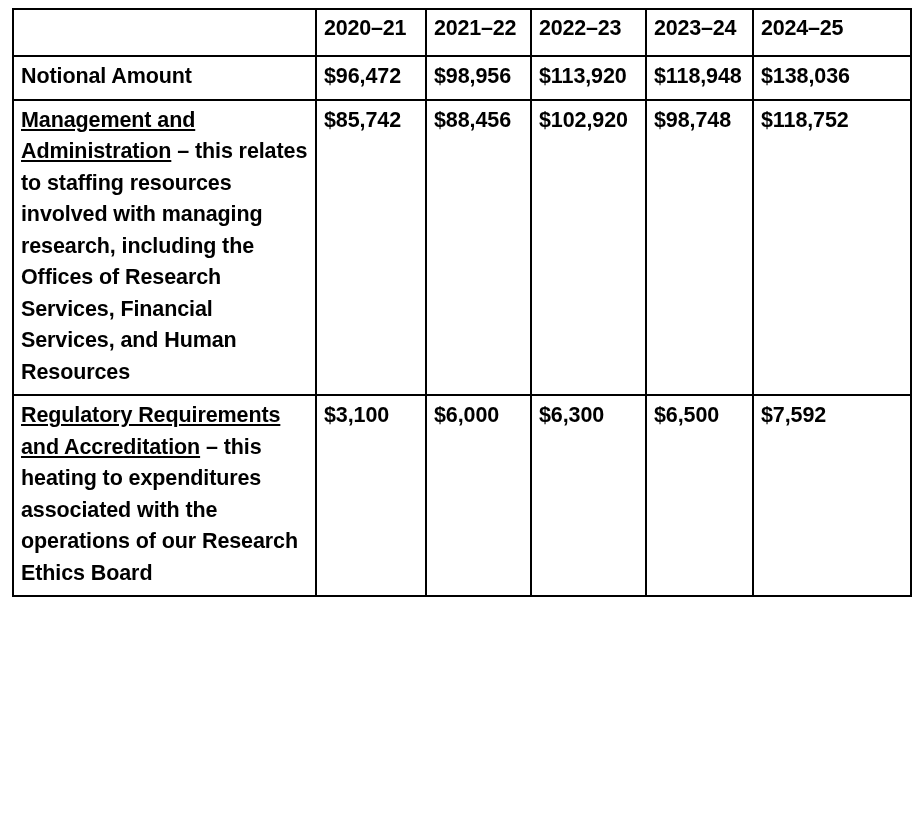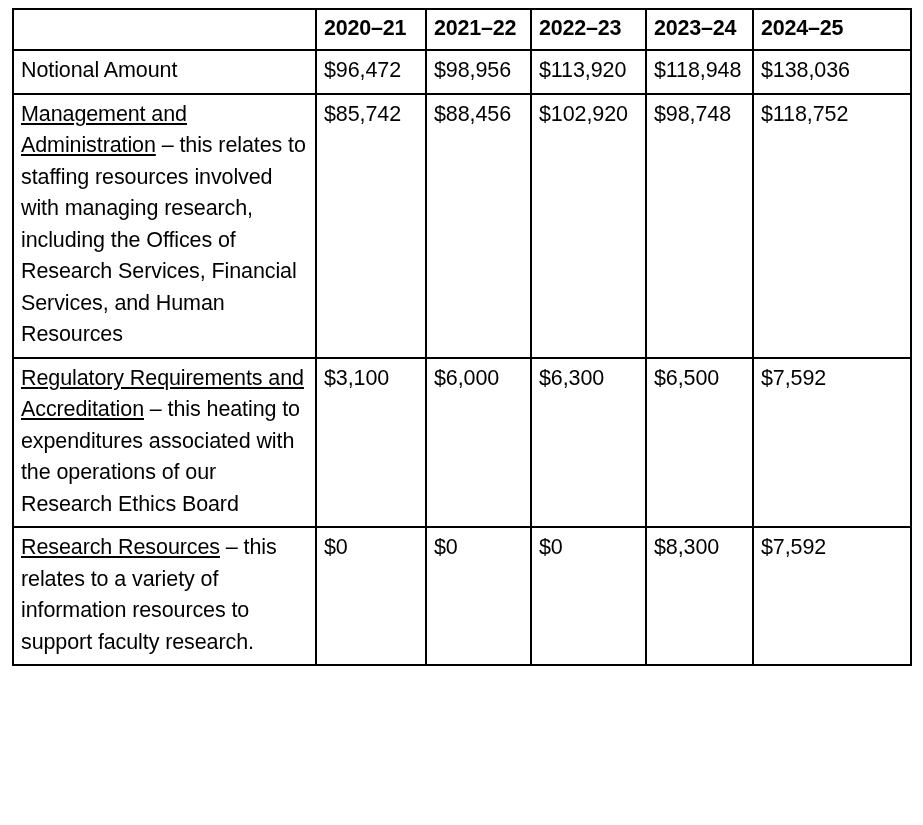--- a/index.html
+++ b/index.html
@@ -29,30 +29,30 @@
     table-layout: fixed;
     background: #ffffff;
   }
   table.research-table td,
   table.research-table th {
     border: 2px solid #000000;
     vertical-align: top;
     padding: 4px 7px 6px 7px;
     font-size: 21.5px;
     line-height: 1.465;
-    font-weight: normal;
+    font-weight: bold;
     text-align: left;
     background: #ffffff;
     letter-spacing: -0.1px;
     word-wrap: break-word;
   }
   table.research-table thead th {
     font-weight: bold;
     padding-top: 3px;
-    padding-bottom: 5px;
+    padding-bottom: 11px;
     letter-spacing: -0.2px;
   }
   
   col.c-desc  { width: 303px; }
   col.c-y1    { width: 110px; }
   col.c-y2    { width: 105px; }
   col.c-y3    { width: 115px; }
   col.c-y4    { width: 107px; }
   col.c-y5    { width: 158px; }
 
@@ -114,25 +114,17 @@
       <tr>
         <td class="desc-cell"><span class="row-desc-term">Regulatory Requirements and Accreditation</span><span class="row-desc-body"> – this heating to expenditures associated with the operations of our Research Ethics Board</span></td>
         <td class="val-cell">$3,100</td>
         <td class="val-cell">$6,000</td>
         <td class="val-cell">$6,300</td>
         <td class="val-cell">$6,500</td>
         <td class="val-cell">$7,592</td>
       </tr>
 
 
-      <tr>
-        <td class="desc-cell"><span class="row-desc-term">Research Resources</span><span class="row-desc-body"> – this relates to a variety of information resources to support faculty research.</span></td>
-        <td class="val-cell">$0</td>
-        <td class="val-cell">$0</td>
-        <td class="val-cell">$0</td>
-        <td class="val-cell">$8,300</td>
-        <td class="val-cell">$7,592</td>
-      </tr>
 
     </tbody>
   </table>
 
 </div>
 
 </body></html>

